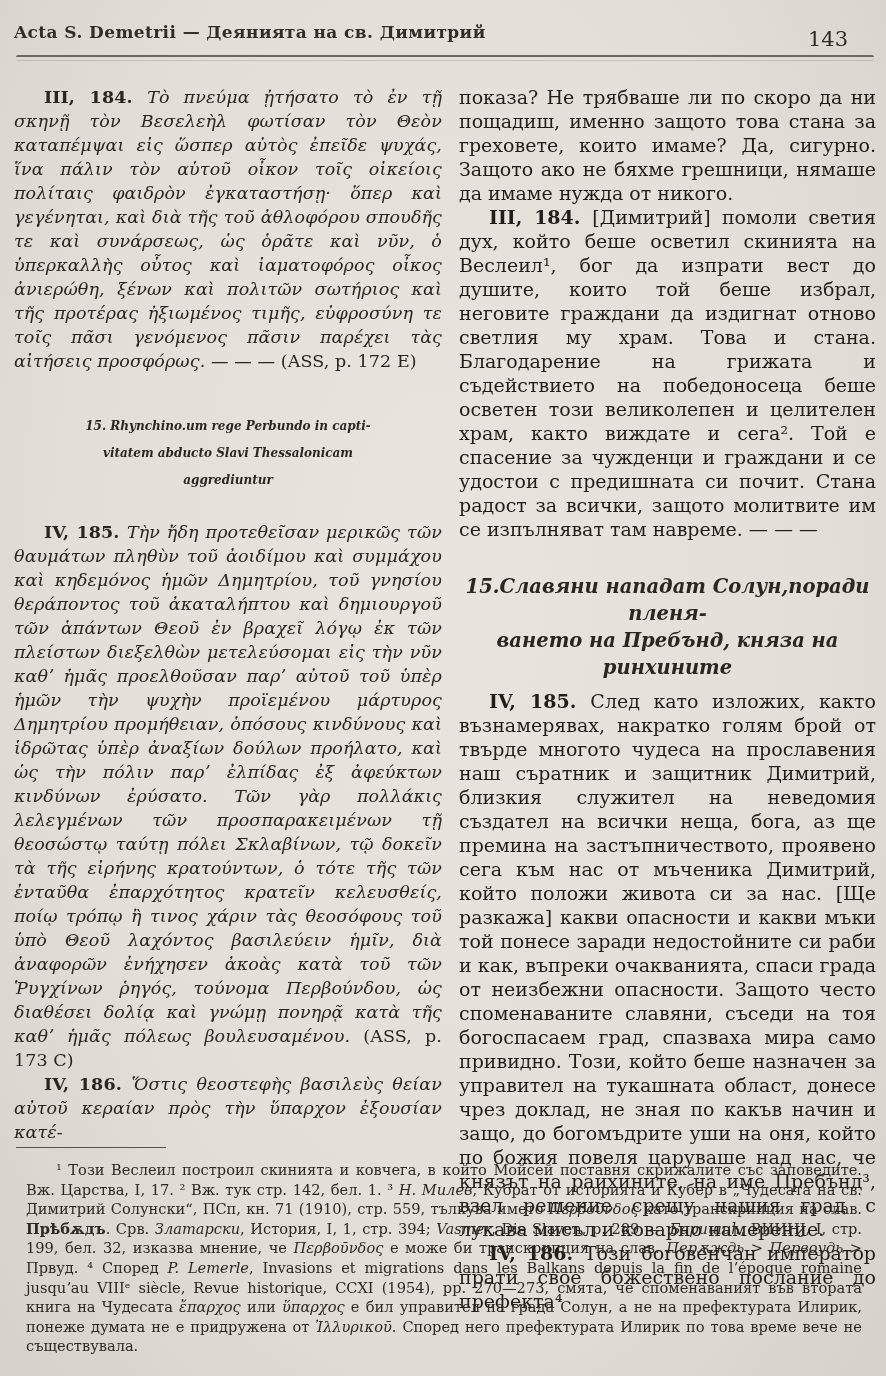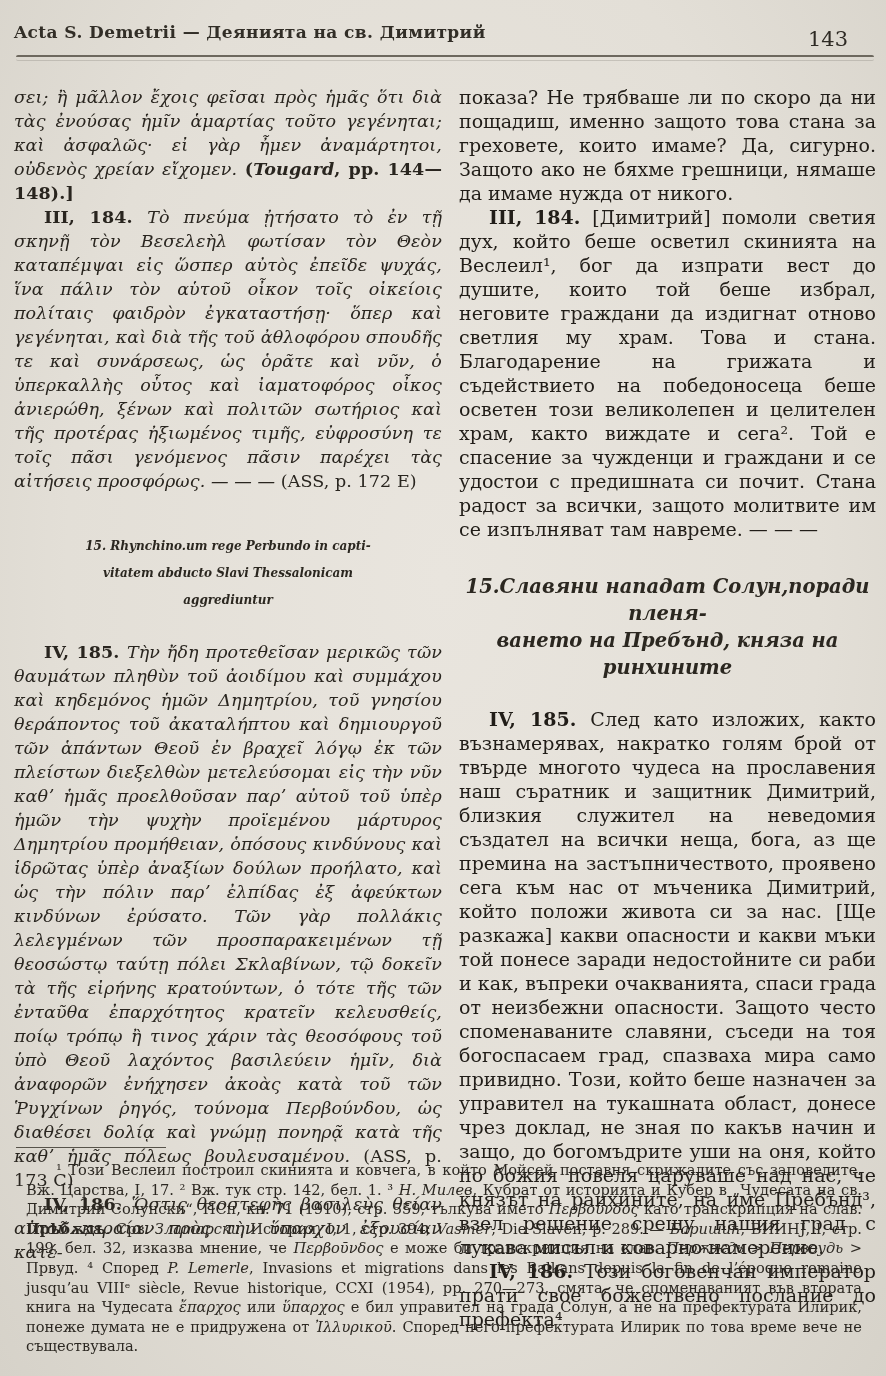--- a/index.html
+++ b/index.html
@@ -79,21 +79,21 @@
     margin: 0;
     text-align: center;
     font-size: 12px;
     line-height: 27px;
     font-weight: bold;
     font-style: italic;
     white-space: pre-line;
     color: #2b2720;
   }
   .col.left h2.section-heading  { margin: 40px 6px 26px 6px; }
-  .col.right h2.section-heading { margin: 32px 0 26px 0; font-size: 19.5px; }
+  .col.right h2.section-heading { margin: 32px 0 8px 0; font-size: 19.5px; }
 
   footer.notes {
     position: absolute;
     left: 14px; right: 12px; bottom: 8px;
   }
   .footnote-rule {
     width: 150px;
     border-top: 1.5px solid #57534a;
     margin: 0 0 8px 2px;
   }
@@ -114,21 +114,20 @@
   <header class="running">
     <div class="running-title">Acta S. Demetrii — Деянията на св. Димитрий</div>
     <div class="page-number">143</div>
   </header>
 
   <div class="header-rule"></div>
 
   <main class="columns">
 
     <section class="col left">
-      <p class="para noindent"><span class="it">σει; ἢ μᾶλλον ἔχοις φεῖσαι πρὸς ἡμᾶς ὅτι διὰ τὰς ἐνούσας ἡμῖν ἁμαρτίας τοῦτο γεγένηται; καὶ ἀσφαλῶς· εἰ γὰρ ἦμεν ἀναμάρτητοι, οὐδενὸς χρείαν εἴχομεν. </span><span class="bd">(</span><span class="it bd">Tougard</span><span class="bd">, pp. 144—148).]</span></p>
       <p class="para gap-md"><span class="bd">III, 184. </span><span class="it">Τὸ πνεύμα ᾐτήσατο τὸ ἐν τῇ σκηνῇ τὸν Βεσελεὴλ φωτίσαν τὸν Θεὸν καταπέμψαι εἰς ὥσπερ αὐτὸς ἐπεῖδε ψυχάς, ἵνα πάλιν τὸν αὑτοῦ οἶκον τοῖς οἰκείοις πολίταις φαιδρὸν ἐγκαταστήσῃ· ὅπερ καὶ γεγένηται, καὶ διὰ τῆς τοῦ ἀθλοφόρου σπουδῆς τε καὶ συνάρσεως, ὡς ὁρᾶτε καὶ νῦν, ὁ ὑπερκαλλὴς οὗτος καὶ ἰαματοφόρος οἶκος ἀνιερώθη, ξένων καὶ πολιτῶν σωτήριος καὶ τῆς προτέρας ἠξιωμένος τιμῆς, εὐφροσύνη τε τοῖς πᾶσι γενόμενος πᾶσιν παρέχει τὰς αἰτήσεις προσφόρως. — — — </span><span>(ASS, p. 172 E)</span></p>
       <h2 class="section-heading">15. Rhynchino.um rege Perbundo in capti-
 vitatem abducto Slavi Thessalonicam
 aggrediuntur</h2>
       <p class="para"><span class="bd">IV, 185. </span><span class="it">Τὴν ἤδη προτεθεῖσαν μερικῶς τῶν θαυμάτων πληθὺν τοῦ ἀοιδίμου καὶ συμμάχου καὶ κηδεμόνος ἡμῶν Δημητρίου, τοῦ γνησίου θεράποντος τοῦ ἀκαταλήπτου καὶ δημιουργοῦ τῶν ἁπάντων Θεοῦ ἐν βραχεῖ λόγῳ ἐκ τῶν πλείστων διεξελθὼν μετελεύσομαι εἰς τὴν νῦν καθʼ ἡμᾶς προελθοῦσαν παρʼ αὐτοῦ τοῦ ὑπὲρ ἡμῶν τὴν ψυχὴν προϊεμένου μάρτυρος Δημητρίου προμήθειαν, ὁπόσους κινδύνους καὶ ἱδρῶτας ὑπὲρ ἀναξίων δούλων προήλατο, καὶ ὡς τὴν πόλιν παρʼ ἐλπίδας ἐξ ἀφεύκτων κινδύνων ἐρύσατο. Τῶν γὰρ πολλάκις λελεγμένων τῶν προσπαρακειμένων τῇ θεοσώστῳ ταύτῃ πόλει Σκλαβίνων, τῷ δοκεῖν τὰ τῆς εἰρήνης κρατούντων, ὁ τότε τῆς τῶν ἐνταῦθα ἐπαρχότητος κρατεῖν κελευσθείς, ποίῳ τρόπῳ ἢ τινος χάριν τὰς θεοσόφους τοῦ ὑπὸ Θεοῦ λαχόντος βασιλεύειν ἡμῖν, διὰ ἀναφορῶν ἐνήχησεν ἀκοὰς κατὰ τοῦ τῶν Ῥυγχίνων ῥηγός, τούνομα Περβούνδου, ὡς διαθέσει δολίᾳ καὶ γνώμῃ πονηρᾷ κατὰ τῆς καθʼ ἡμᾶς πόλεως βουλευσαμένου. </span><span>(ASS, p. 173 C)</span></p>
       <p class="para gap-md"><span class="bd">IV, 186. </span><span class="it">Ὅστις θεοστεφὴς βασιλεὺς θείαν αὐτοῦ κεραίαν πρὸς τὴν ὕπαρχον ἐξουσίαν κατέ-</span></p>
     </section>
 
     <section class="col right">
       <p class="para noindent"><span>показа? Не трябваше ли по скоро да ни пощадиш, именно защото това стана за греховете, които имаме? Да, сигурно. Защото ако не бяхме грешници, нямаше да имаме нужда от никого.</span></p>

